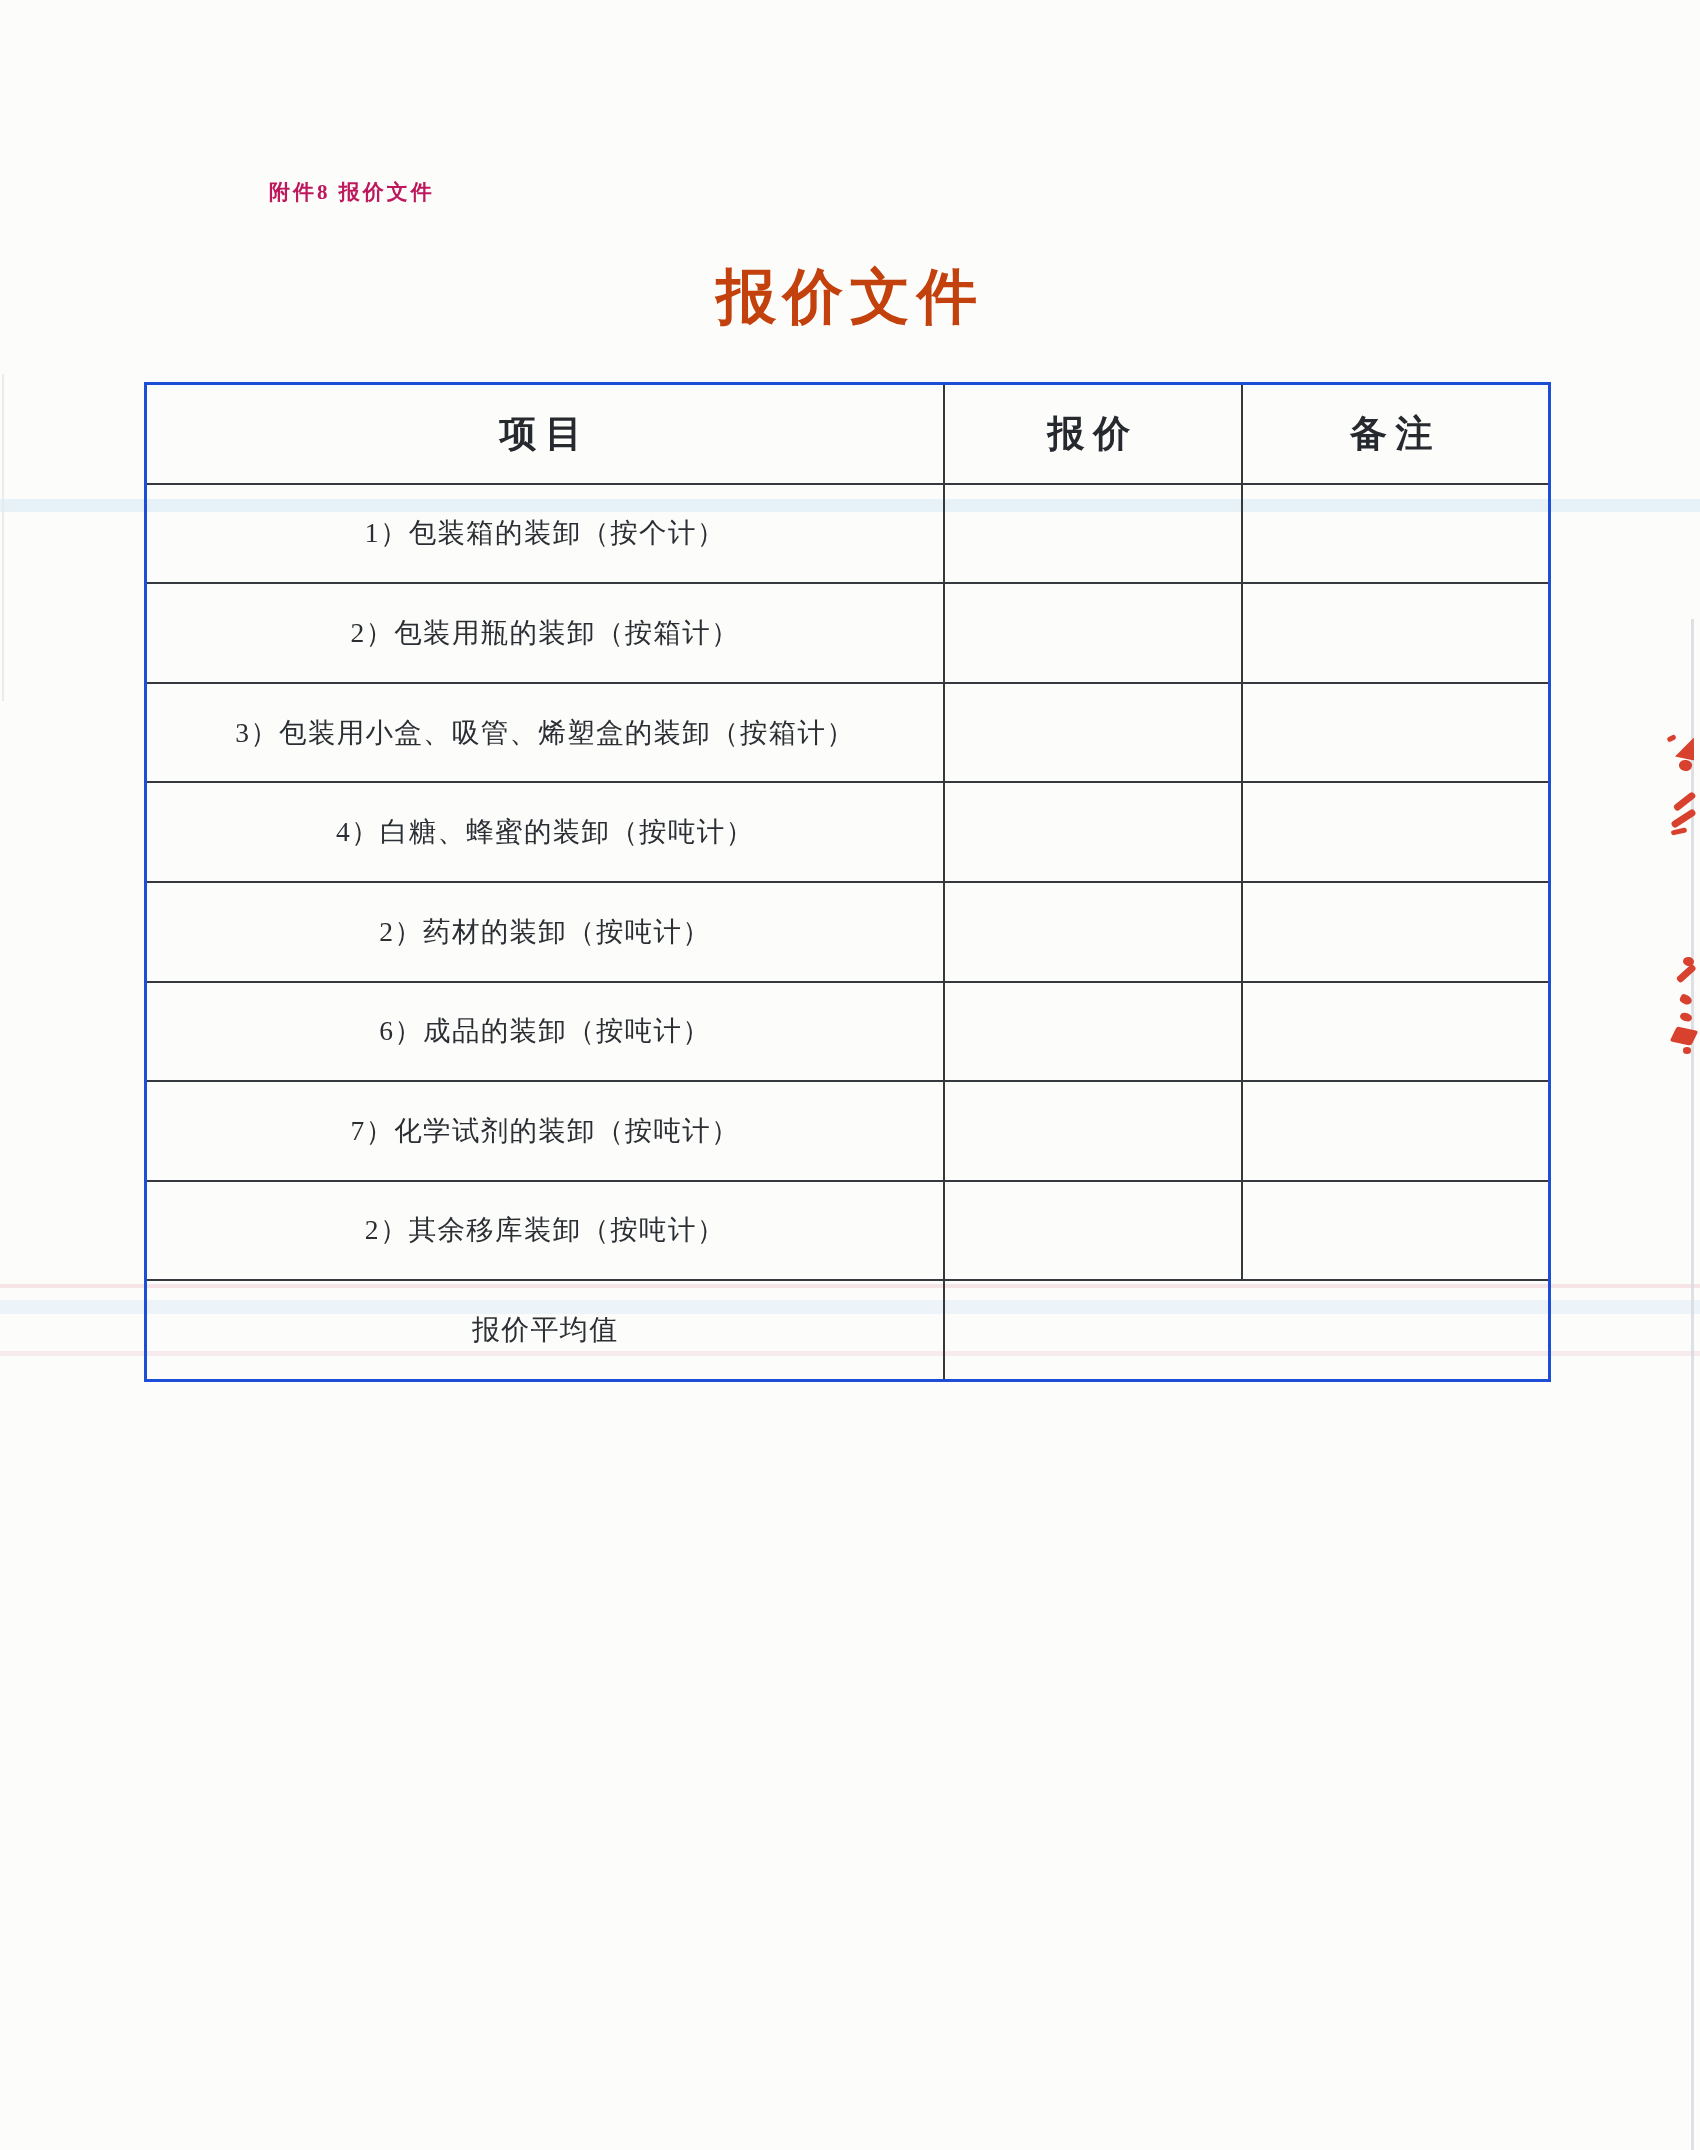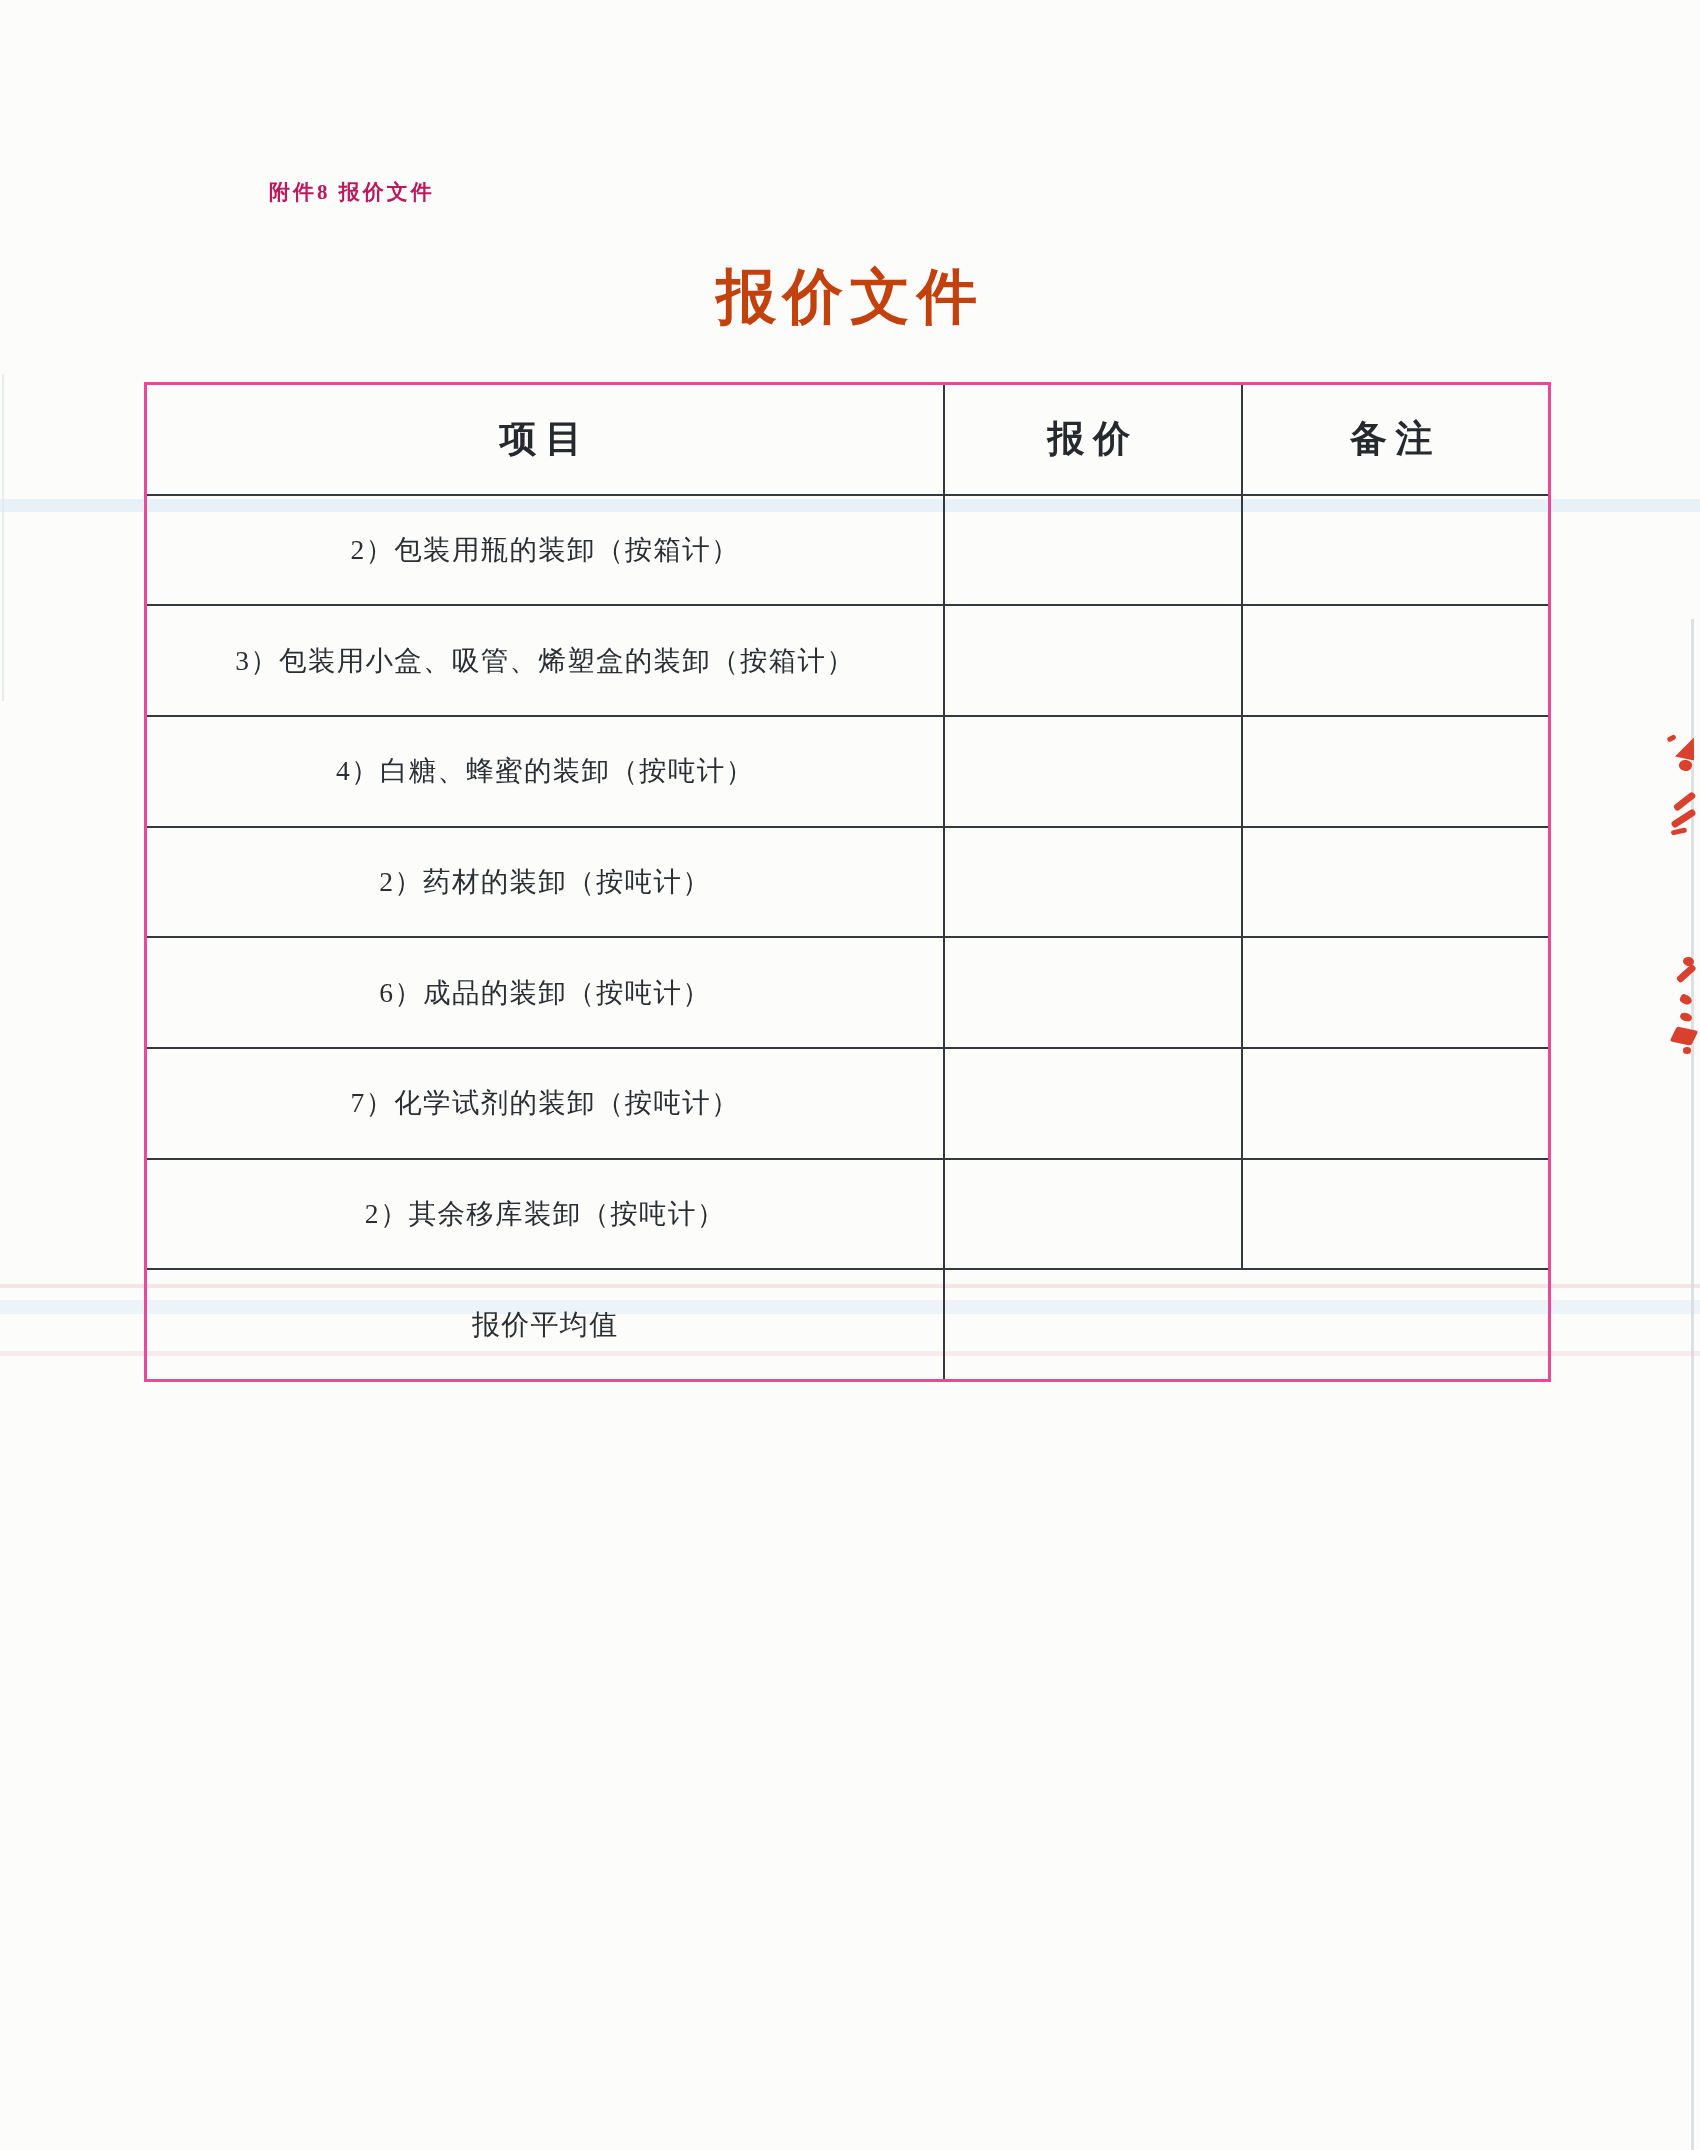--- a/index.html
+++ b/index.html
@@ -49,21 +49,21 @@
     border-collapse: collapse; table-layout: fixed;
   }
   table.qtable col.c-item   { width: 56.9%; }
   table.qtable col.c-quote  { width: 21.2%; }
   table.qtable col.c-remark { width: 21.9%; }
   table.qtable th, table.qtable td {
     border: 2.2px solid #35383c;
     text-align: center; vertical-align: middle;
     padding: 0 8.6px; overflow: hidden;
   }
-  table.qtable { border: 3px solid #ec4899; }
+  table.qtable { border: 3px solid #1d4ed8; }
   table.qtable th {
     height: 88px; font-size: 37px; font-weight: 600; letter-spacing: 8.6px;
     color: #26292e;
   }
   table.qtable td {
     height: 88px; font-size: 27.5px; font-weight: 500; letter-spacing: 1.3px;
     color: #2b2f34;
   }
   table.qtable td.summary-label { font-size: 28px; }
 
@@ -117,20 +117,25 @@
           <col class="c-quote">
           <col class="c-remark">
       </colgroup>
       <tbody>
           <tr>
         <th>项目</th>
         <th>报价</th>
         <th>备注</th>
       </tr>
       <tr>
+        <td>1）包装箱的装卸（按个计）</td>
+        <td></td>
+        <td></td>
+      </tr>
+      <tr>
         <td>2）包装用瓶的装卸（按箱计）</td>
         <td></td>
         <td></td>
       </tr>
       <tr>
         <td>3）包装用小盒、吸管、烯塑盒的装卸（按箱计）</td>
         <td></td>
         <td></td>
       </tr>
       <tr>

